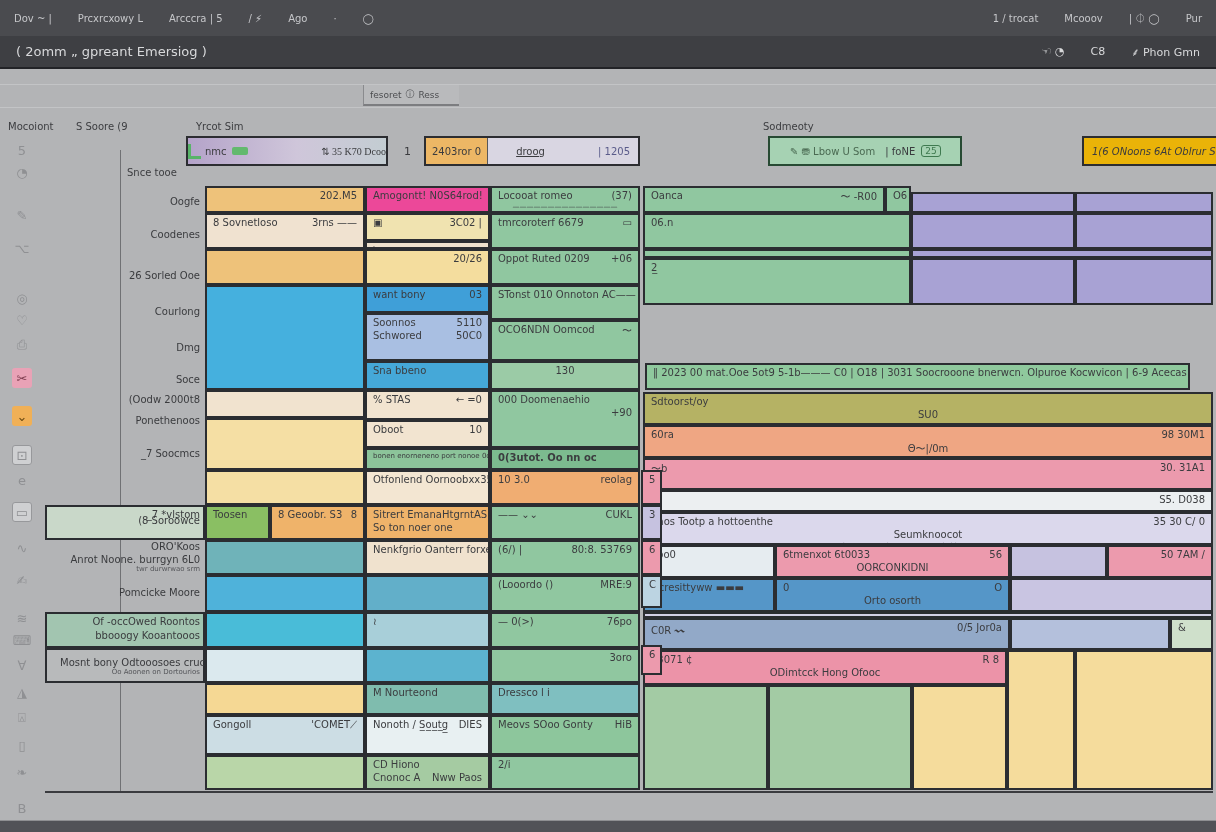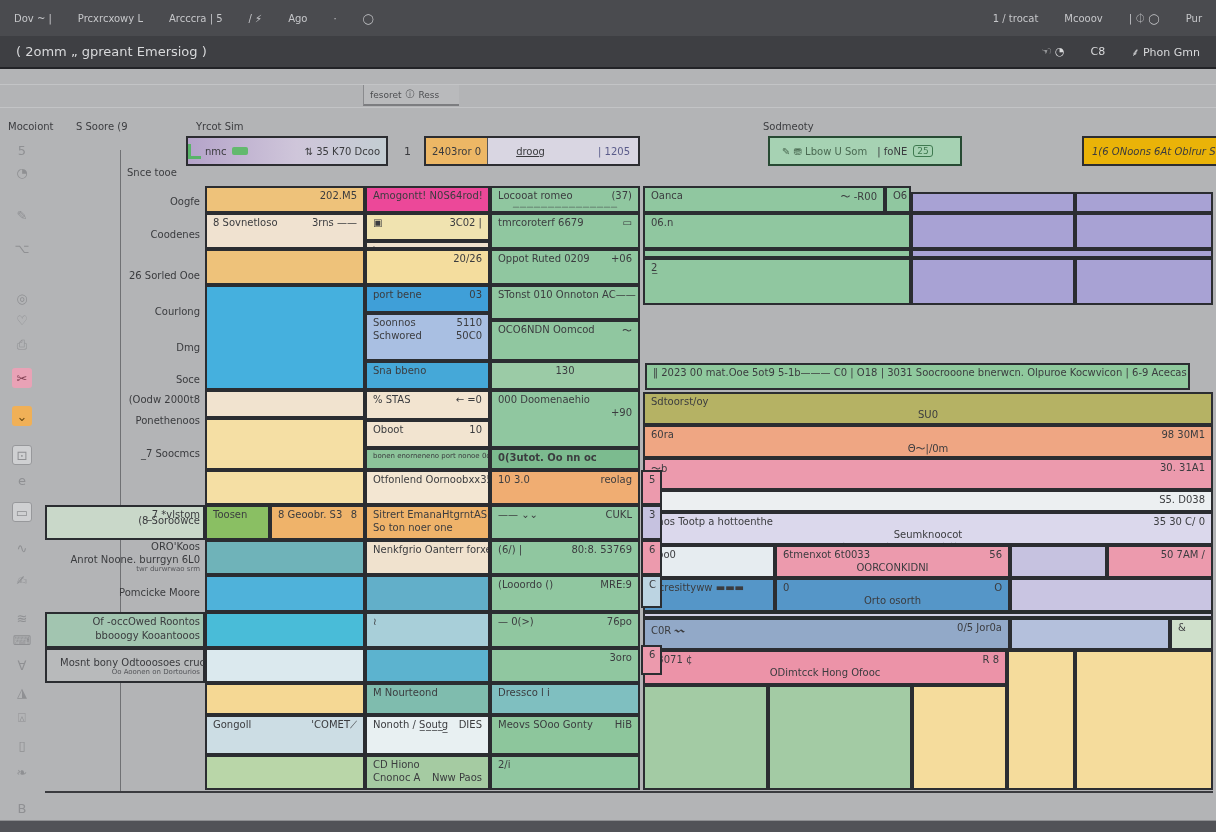--- a/index.html
+++ b/index.html
@@ -115,30 +115,30 @@
   <div class="seclabel" style="left:8px;top:121px;">Mocoiont</div>
   <div class="seclabel" style="left:76px;top:121px;">S Soore (9</div>
   <div class="seclabel" style="left:196px;top:121px;">Yrcot Sim</div>
   <div class="seclabel" style="left:763px;top:121px;">Sodmeoty</div>
   <div class="seclabel" style="left:127px;top:167px;">Snce tooe</div>
 
   <div class="chip chip-purple">
     <span class="gbracket"></span>
     <span>nmc</span>
     <span class="minichip"></span>
-    <span style="margin-left:auto;padding-right:6px;">⇅ 35 K70 Dcoo</span>
+    <span style="margin-left:auto;font-family:Liberation Serif, serif;">⇅ 35 K70 Dcoo</span>
   </div>
   <div class="freechar" style="left:404px;top:145px;">1</div>
   <div class="chip chip-mid">
     <span class="seg-orange">2403ror  0</span>
     <span style="margin-left:28px;text-decoration:underline;">droog</span>
     <span style="margin-left:auto;padding-right:8px;color:#5a5b8a;">|   1205</span>
   </div>
   <div class="chip chip-green">
-    <span style="padding-left:12px;color:#4a6a52;">✎  ⛃  Lbow    U Som</span>
+    <span style="padding-left:20px;color:#4a6a52;">✎  ⛃  Lbow    U Som</span>
     <span style="margin-left:10px;">| foNE</span>
     <span class="badge25">25</span>
   </div>
   <div class="chip chip-cream">
     <span style="padding-left:8px;">1(6   ONoons 6At Oblrur S</span>
   </div>
 
   <div class="iconstrip" id="iconstrip">
       <div class="tool-ico" style="top: 30px;">5</div>
       <div class="tool-ico" style="top: 52px;">◔</div>
@@ -244,21 +244,21 @@
       </div>
       <div class="cell" style="left: 490px; top: 249px; width: 150px; height: 36px; background: rgb(144, 199, 160);">
         <div class="row1">
           <span>Oppot Ruted 0209</span>
           <span>+06</span>
         </div>
       </div>
       <div class="cell" style="left: 205px; top: 285px; width: 160px; height: 105px; background: rgb(69, 176, 222);"></div>
       <div class="cell" style="left: 365px; top: 285px; width: 125px; height: 28px; background: rgb(63, 159, 216);">
         <div class="row1">
-          <span>port bene</span>
+          <span>want bony</span>
           <span>03</span>
         </div>
       </div>
       <div class="cell" style="left: 490px; top: 285px; width: 150px; height: 35px; background: rgb(144, 199, 160);">
         <div class="row1">
           <span>STonst 010 Onnoton AC——</span>
           <span></span>
         </div>
       </div>
       <div class="cell" style="left: 365px; top: 313px; width: 125px; height: 48px; background: rgb(169, 191, 226);">

